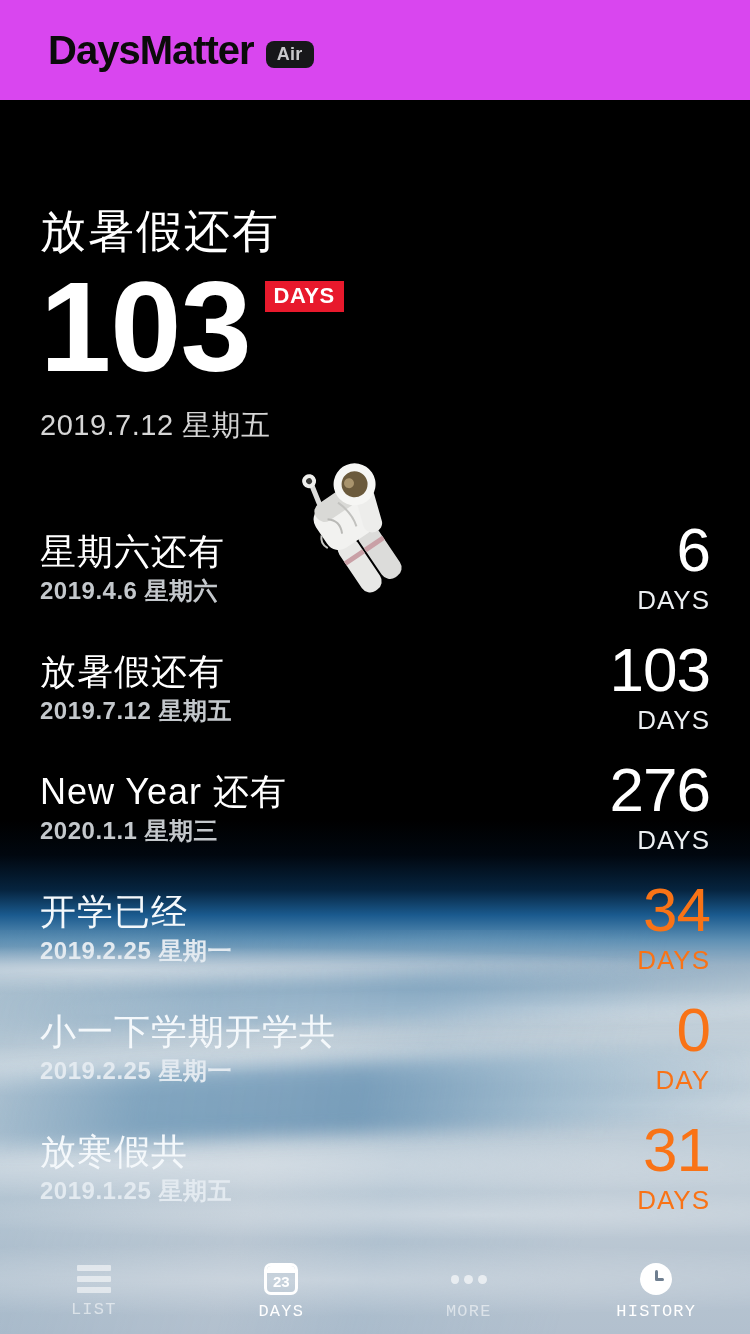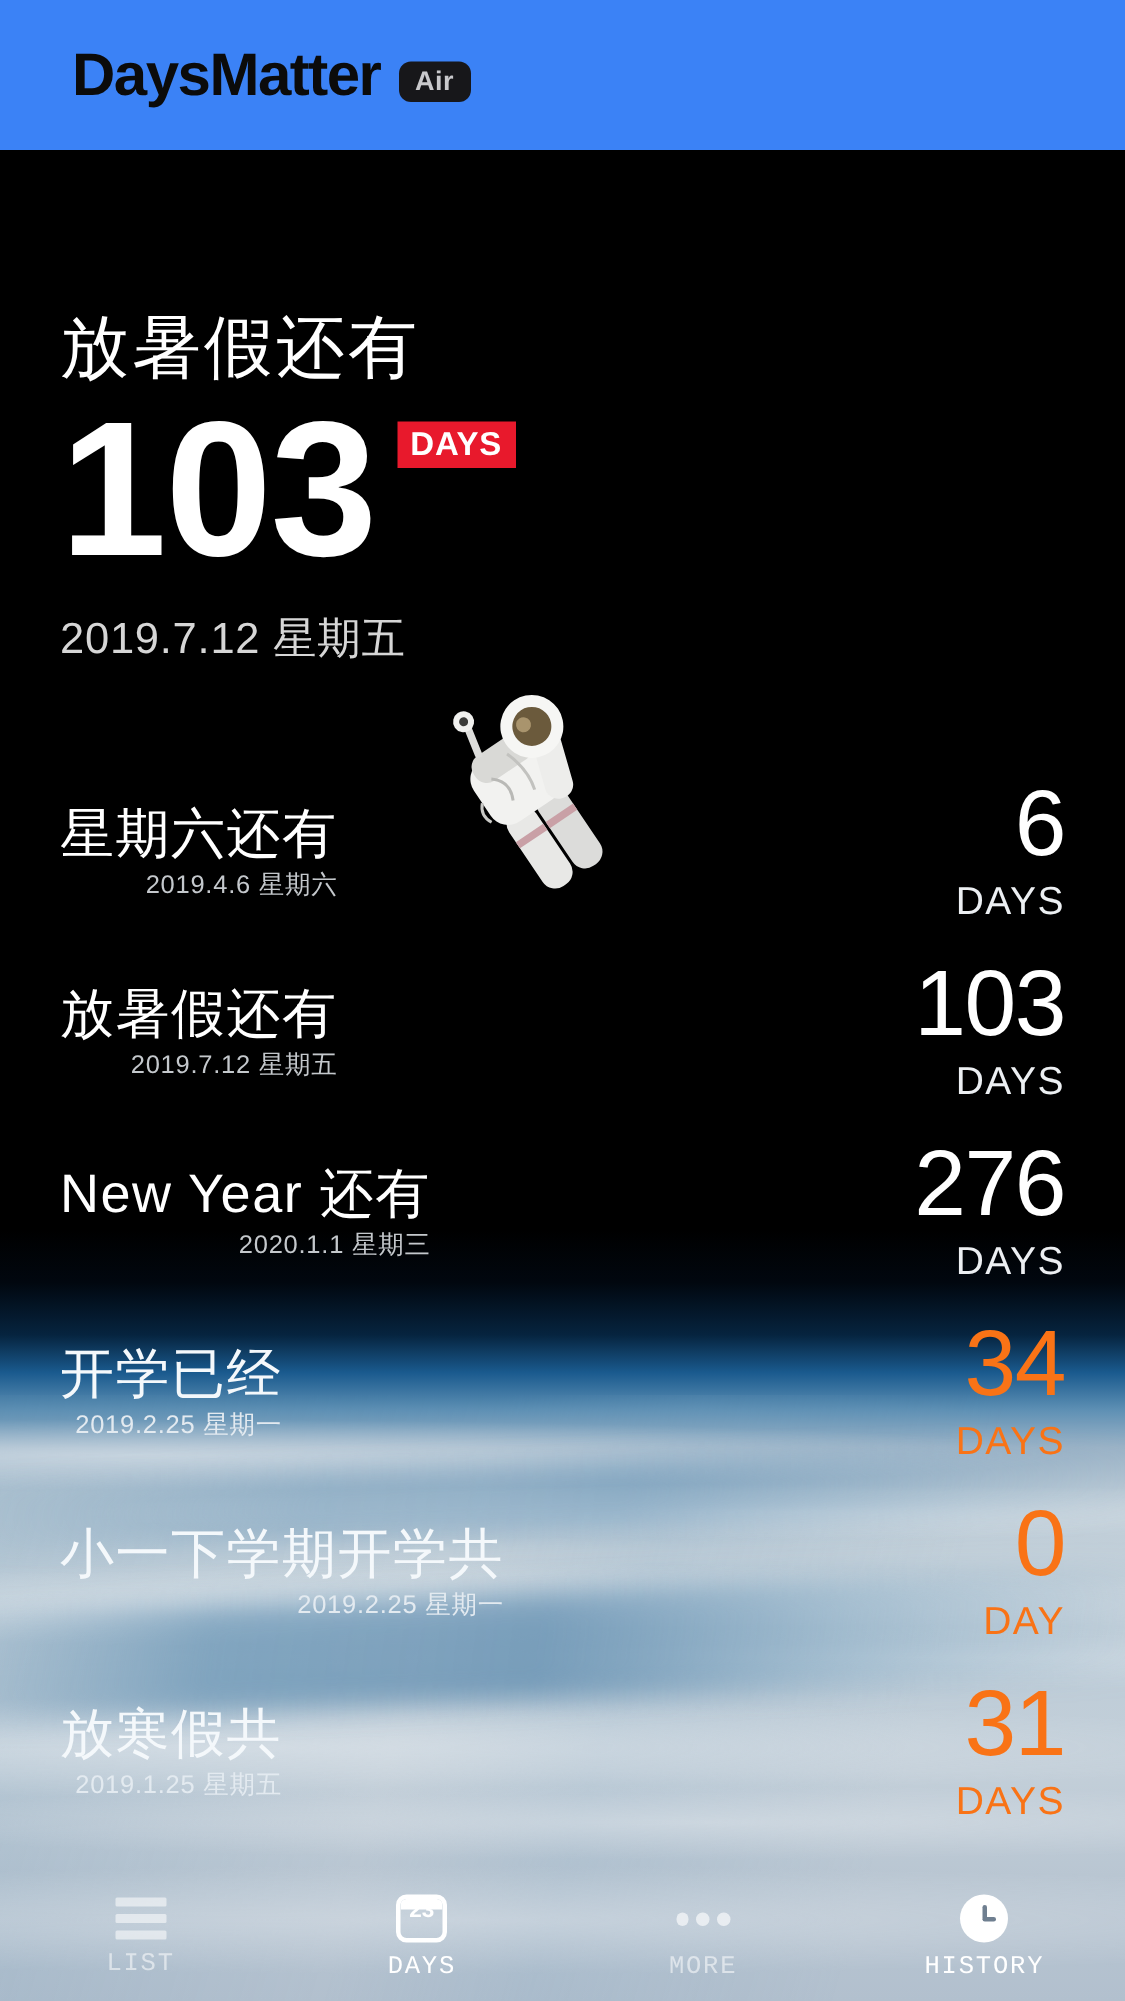--- a/index.html
+++ b/index.html
@@ -61,21 +61,21 @@
     position:absolute; left:-40px; top:975px; width:830px; height:46px;
     background:linear-gradient(100deg, rgba(110,150,182,0) 0%, rgba(96,144,180,.40) 30%,
                rgba(88,138,176,.46) 55%, rgba(130,168,196,0) 100%);
     filter:blur(8px);
     transform:rotate(-2deg);
   }
 
   
   .topbar {
     position:absolute; left:0; top:0; width:750px; height:100px;
-    background:#3b82f6;
+    background:#d946ef;
     display:flex; align-items:center; justify-content:space-between;
     padding:0 34px 0 48px;
   }
   .brand { display:flex; align-items:center; gap:12px; }
   .brand-name {
     font-size:40px; font-weight:bold; color:#0b0b0b; letter-spacing:-1px;
   }
   .air-badge {
     background:#17171a; color:#c9c9cc;
     font-size:18px; font-weight:bold;
@@ -116,23 +116,23 @@
     position:absolute; left:296px; top:448px; width:152px; height:160px;
   }
 
   
   .list { position:absolute; left:0; top:508px; width:750px; }
   .row {
     position:relative; height:120px;
     padding:0 40px;
     display:flex; align-items:center; justify-content:space-between;
   }
-  .row-left { display:flex; flex-direction:column; gap:6px;align-items:flex-end; }
+  .row-left { display:flex; flex-direction:column; gap:6px; }
   .row-title { font-size:36px; color:#ffffff; letter-spacing:1px; line-height:1.1; }
-  .row-date  { font-size:17px; color:#c4c8cc; letter-spacing:.5px; line-height:1.1; }
+  .row-date  { font-size:24px; color:#c4c8cc; letter-spacing:.5px; line-height:1.1;font-weight:bold; }
   .row-right { display:flex; flex-direction:column; align-items:flex-end; }
   .row-number {
     font-size:62px; font-weight:300; color:#ffffff; line-height:.98; letter-spacing:-1px;
   }
   .row-unit {
     font-size:26px; font-weight:300; color:#eceff2; letter-spacing:1px; margin-top:4px;
   }
   
   .row.on-earth .row-title { color:#f4f8fb; }
   .row.on-earth .row-date  { color:#e3eaf0; }
@@ -149,21 +149,21 @@
     cursor:pointer;
   }
   .tab-label {
     font-size:17px; letter-spacing:1.2px; color:rgba(255,255,255,.55);font-family:Liberation Mono, monospace;
   }
   .tab.active .tab-label { color:#ffffff; }
   .icon-list { width:34px; height:28px; display:flex; flex-direction:column; justify-content:space-between; }
   .icon-list i { display:block; height:6px; background:rgba(255,255,255,.55); border-radius:1px; }
   .icon-cal {
     width:34px; height:32px; border:3px solid #fff; border-radius:7px;
-    display:flex; align-items:flex-start; justify-content:center;
+    display:flex; align-items:flex-end; justify-content:center;
     position:relative; overflow:hidden;
   }
   .icon-cal::before {
     content:""; position:absolute; top:0; left:0; right:0; height:7px; background:#fff;
   }
   .icon-cal span {
     font-size:15px; font-weight:bold; color:#fff; line-height:1;
     padding-bottom:3px; position:relative; z-index:1;
   }
   .icon-clock {

